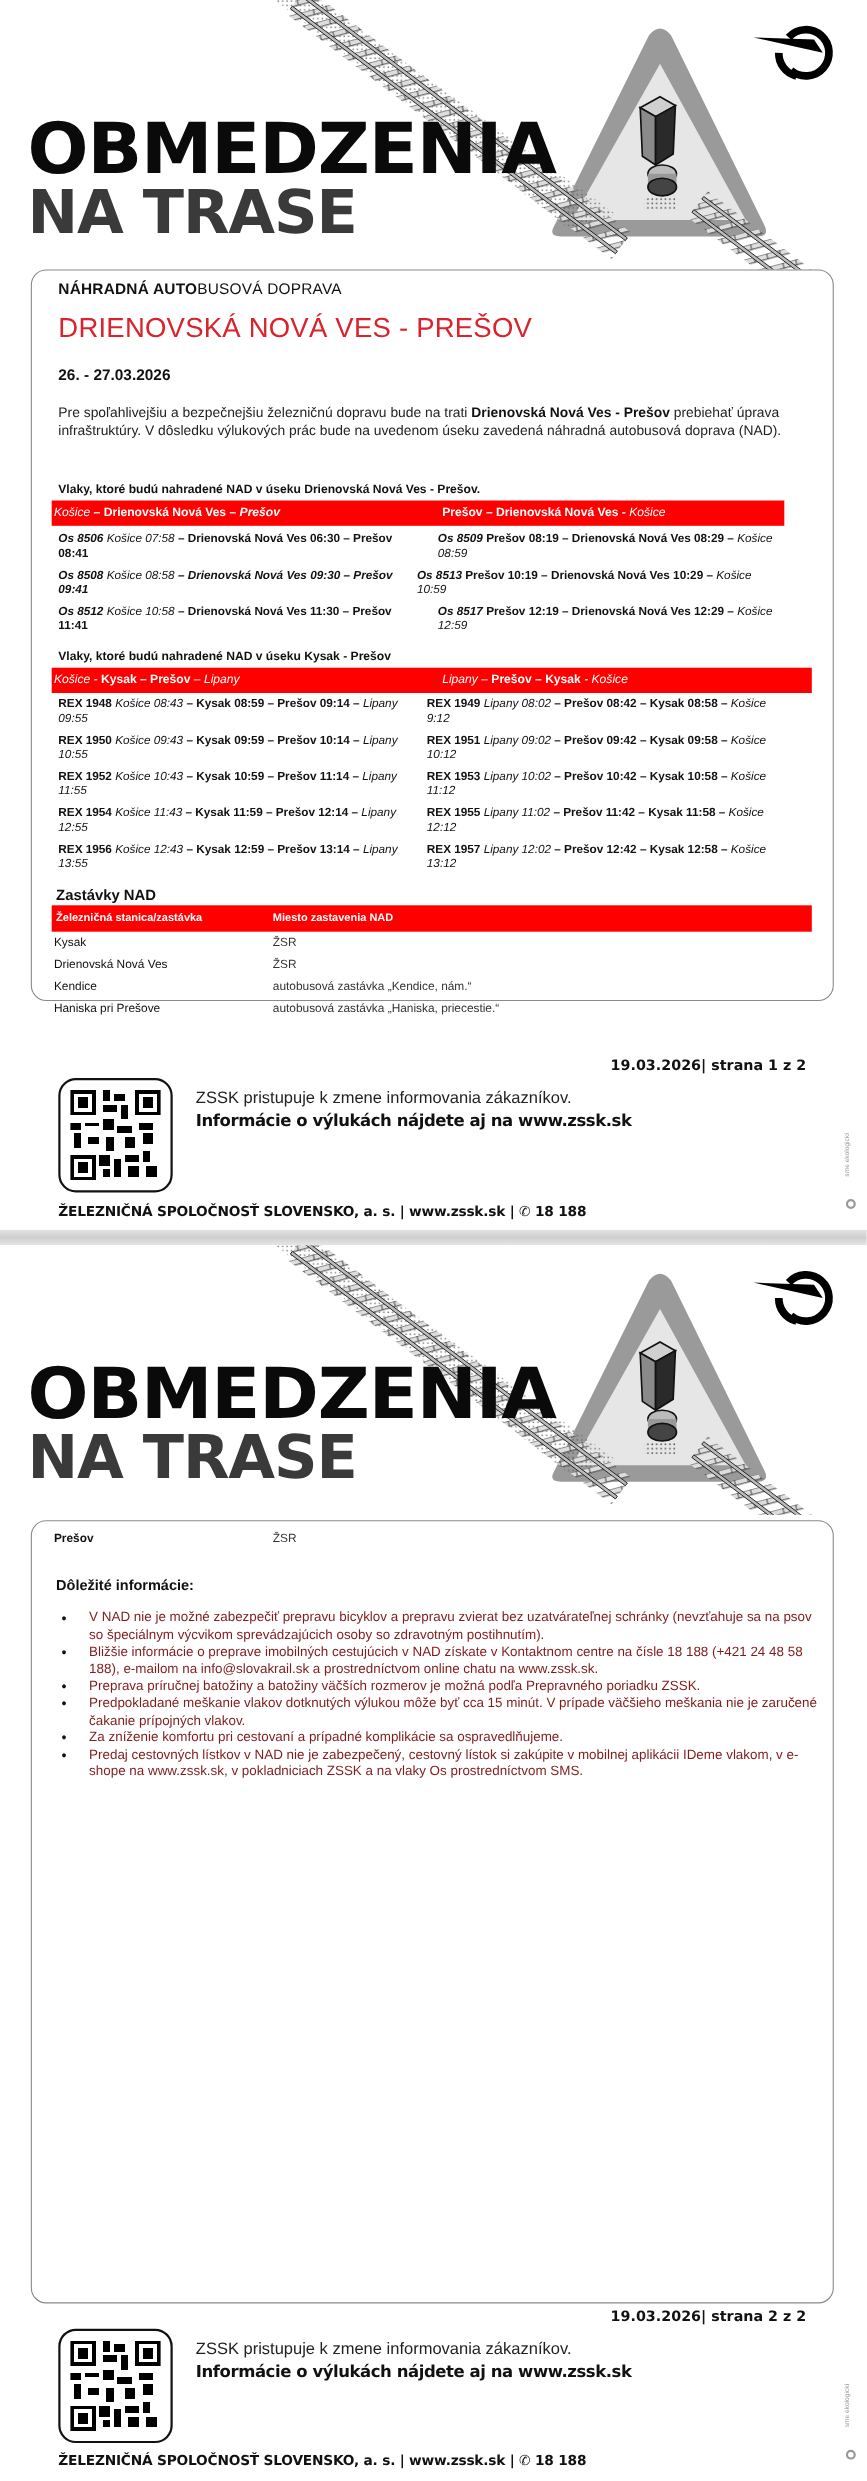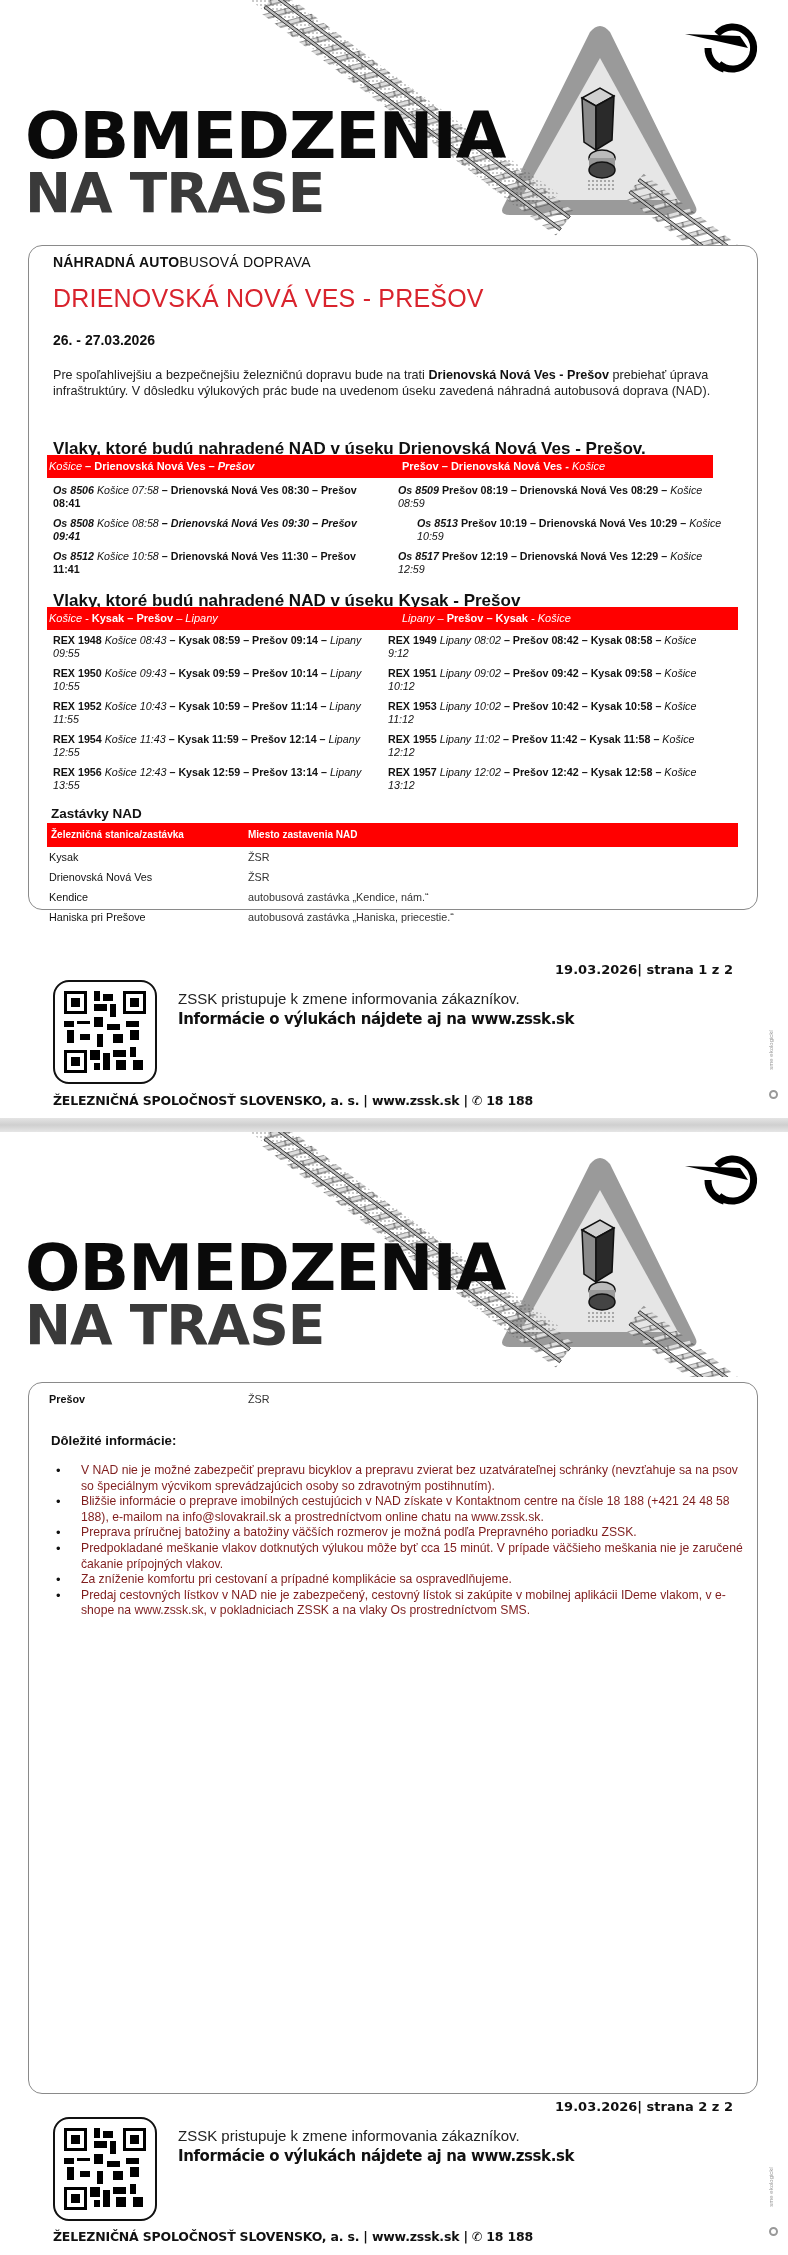--- a/index.html
+++ b/index.html
@@ -21,21 +21,21 @@
   .p1card { top: 245px; height: 665px; }
   .p2card { top: 250px; height: 712px; }
 
   .kicker { position: absolute; left: 24px; top: 8px; font-size: 14px; color: #111; letter-spacing: 0.2px; }
   .kicker b { font-weight: bold; }
   .route { position: absolute; left: 24px; top: 38px; font-size: 25px; color: #d9232d; font-weight: normal; letter-spacing: 0.2px; }
   .dates { position: absolute; left: 24px; top: 86px; font-size: 14px; font-weight: bold; }
   .intro { position: absolute; left: 24px; top: 122px; width: 690px; font-size: 12.6px; line-height: 15.5px; color: #222; }
   .intro b { font-weight: bold; color: #111; }
 
-  .sec-title { position: absolute; left: 24px; font-size: 17px; font-weight: bold; color: #111; }
+  .sec-title { position: absolute; left: 24px; font-size: 11px; font-weight: bold; color: #111; }
   .redbar { position: absolute; left: 18px; height: 23px; background: #ff0000; color: #fff; font-size: 11px; line-height: 23px; }
   .redbar .c1 { position: absolute; left: 2px; top: 0; }
   .redbar .c2 { position: absolute; top: 0; }
   .redbar i { font-style: italic; font-weight: normal; }
   .redbar b { font-weight: bold; }
 
   .trains { position: absolute; left: 24px; font-size: 10.7px; line-height: 13px; color: #111; }
   .train { position: absolute; width: 320px; }
   .train b { font-weight: bold; }
   .train i { font-style: italic; }
@@ -119,26 +119,26 @@
     <div class="route">DRIENOVSKÁ NOVÁ VES - PREŠOV</div>
     <div class="dates">26. - 27.03.2026</div>
     <div class="intro"><span>Pre spoľahlivejšiu a bezpečnejšiu železničnú dopravu bude na trati </span><b>Drienovská Nová Ves - Prešov</b><span> prebiehať úprava infraštruktúry. V dôsledku výlukových prác bude na uvedenom úseku zavedená náhradná autobusová doprava (NAD).</span></div>
 
     <div class="sec-title" style="top:193px;">Vlaky, ktoré budú nahradené NAD v úseku Drienovská Nová Ves - Prešov.</div>
     <div class="redbar" style="top:209px; width:666px;">
       <span class="c1"><i>Košice</i><b> – Drienovská Nová Ves – </b><i style="font-weight:bold">Prešov</i></span>
       <span class="c2" style="left:355px;"><b>Prešov – Drienovská Nová Ves - </b><i>Košice</i></span>
     </div>
     <div class="trains" style="top:238px;">
-      <div class="train" style="left:0; top:0;"><b><i>Os 8506</i></b><i> Košice 07:58</i><b> – Drienovská Nová Ves 08:30 – </b><b>Prešov 08:41</b></div>
+      <div class="train" style="left:0; top:0;"><b><i>Os 8506</i></b><i> Košice 07:58</i><b> – Drienovská Nová Ves 06:30 – </b><b>Prešov 08:41</b></div>
       <div class="train" style="left:0; top:33px;"><b><i>Os 8508</i></b><i> Košice 08:58</i><b><i> – Drienovská Nová Ves 09:30 – </i></b><b><i>Prešov 09:41</i></b></div>
       <div class="train" style="left:0; top:66px;"><b><i>Os 8512</i></b><i> Košice 10:58</i><b> – Drienovská Nová Ves 11:30 – </b><b>Prešov 11:41</b></div>
 
       <div class="train" style="left:345px; top:0;"><b><i>Os 8509</i></b><b> Prešov 08:19 – Drienovská Nová Ves 08:29 – </b><i>Košice 08:59</i></div>
-      <div class="train" style="left:364px; top:33px;"><b><i>Os 8513</i></b><b>  Prešov 10:19 – Drienovská Nová Ves 10:29 – </b><i>Košice 10:59</i></div>
+      <div class="train" style="left:326px; top:33px;"><b><i>Os 8513</i></b><b>  Prešov 10:19 – Drienovská Nová Ves 10:29 – </b><i>Košice 10:59</i></div>
       <div class="train" style="left:345px; top:66px;"><b><i>Os 8517</i></b><b> Prešov 12:19 – Drienovská Nová Ves 12:29  – </b><i>Košice 12:59</i></div>
     </div>
 
     <div class="sec-title" style="top:345px;">Vlaky, ktoré budú nahradené NAD v úseku Kysak - Prešov</div>
     <div class="redbar" style="top:361px; width:691px;">
       <span class="c1"><i>Košice - </i><b>Kysak – Prešov</b><i> – Lipany</i></span>
       <span class="c2" style="left:355px;"><i>Lipany – </i><b>Prešov – Kysak</b><i> - Košice</i></span>
     </div>
     <div class="trains" style="top:388px;">
       <div class="train" style="left:0; top:0;"><b>REX 1948</b><i> Košice 08:43</i><b> – Kysak 08:59 – Prešov 09:14 – </b><i>Lipany 09:55</i></div>

